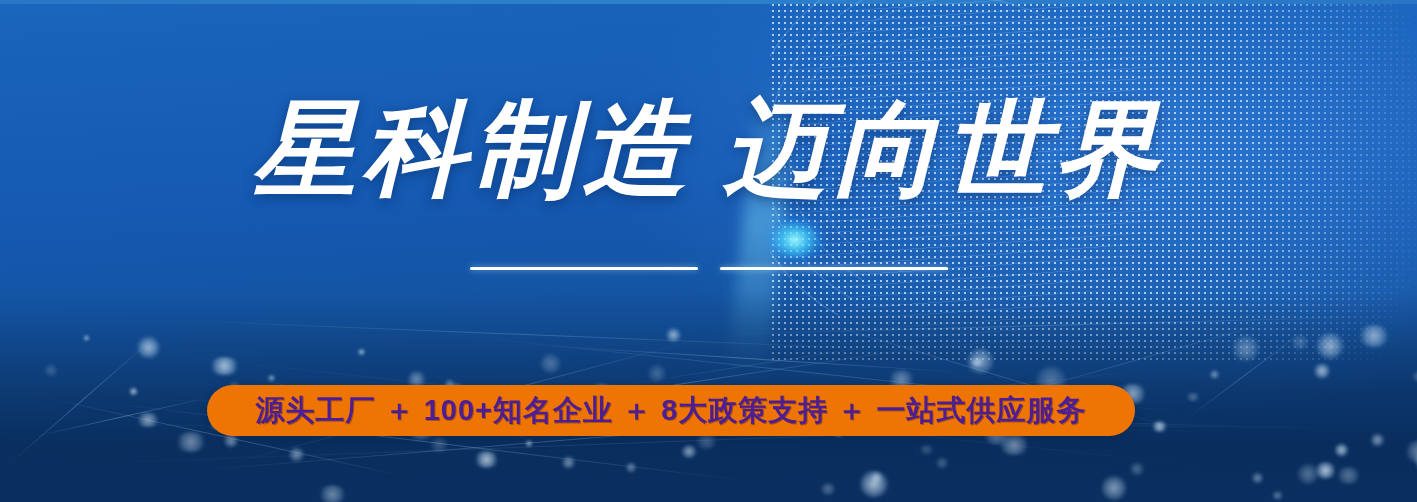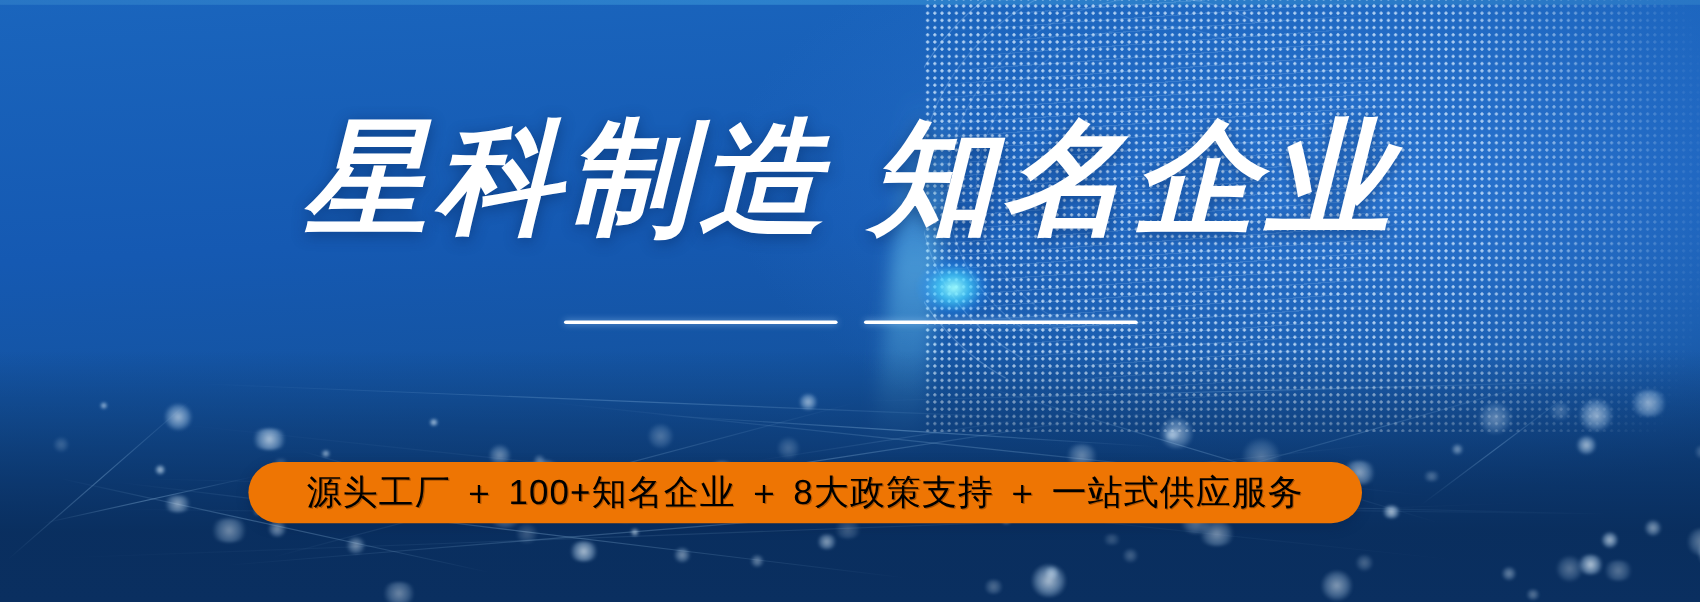--- a/index.html
+++ b/index.html
@@ -174,23 +174,23 @@
     width: 928px;
     height: 51px;
     border-radius: 26px;
     background: #ee7503;
     display: flex;
     align-items: center;
     justify-content: center;
     box-shadow: 0 3px 10px rgba(0,30,70,.35);
   }
   .pill-text {
-    color: #000000;
+    color: #4c1d95;
     font-size: 29px;
-    font-weight: 400;
+    font-weight: 700;
     letter-spacing: 1px;
     white-space: nowrap;
     text-shadow: 1px 1px 0 rgba(120,55,0,.55);
   }
 </style>
 </head>
 <body>
 
 <div class="banner">
 
@@ -306,21 +306,21 @@
         <i style="left: 435.771px; top: 91.1971px; width: 33.7842px; height: 25.2788px; opacity: 0.78;"></i>
         <i style="left: 624.821px; top: 170.202px; width: 12.3559px; height: 10.3605px; opacity: 0.51;"></i>
         <i style="left: 1404.2px; top: 148.485px; width: 30.0202px; height: 22.0179px; opacity: 0.5;"></i>
         <i style="left: 833.489px; top: 136.608px; width: 10.9555px; height: 8.2834px; opacity: 0.77;"></i>
         <i style="left: 223.121px; top: 141.253px; width: 15.8018px; height: 14.7467px; opacity: 0.64;"></i>
       </div>
   </div>
 
   <div class="content">
 
-    <div class="title">星科制造  知名企业</div>
+    <div class="title">星科制造  迈向世界</div>
 
     <div class="subline">
       <div class="rule"></div>
       <div class="rule"></div>
     </div>
 
     <div class="pill">
       <span class="pill-text">源头工厂 ＋ 100+知名企业 ＋ 8大政策支持 ＋ 一站式供应服务</span>
     </div>
 

